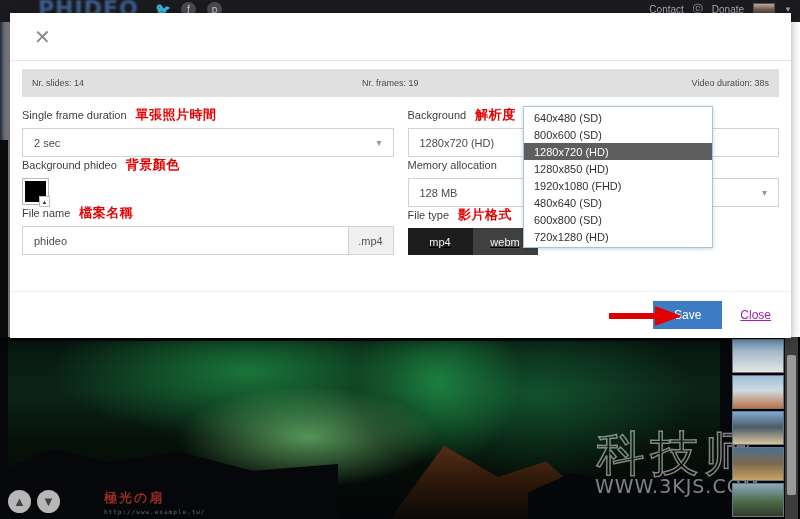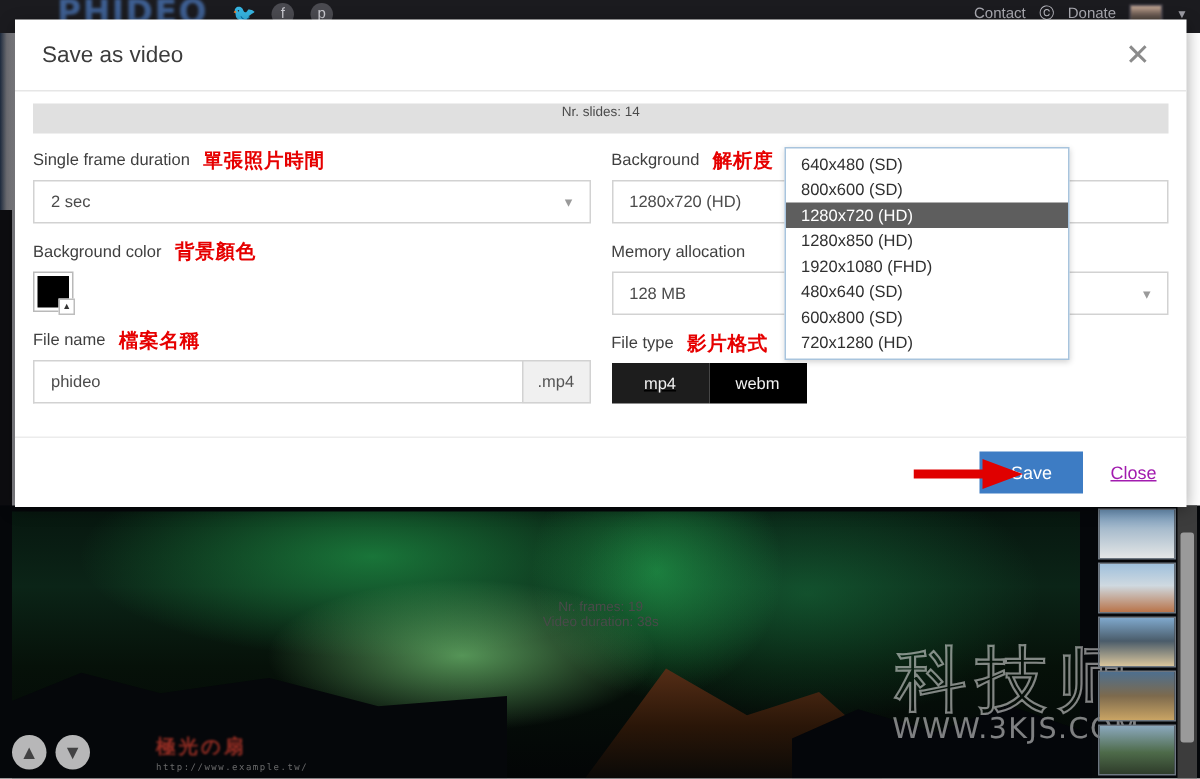--- a/index.html
+++ b/index.html
@@ -145,33 +145,32 @@
     display: flex; align-items: center; padding: 0 18px;
   }
   .modal-title { font-size: 15px; color: #3c3c3c; flex: 1; }
   .modal-close {
     font-size: 20px; color: #8b8b8b; line-height: 1; padding: 2px 6px; cursor: pointer;
   }
 
   .stats-bar {
     margin: 8px 12px 0 12px; height: 20px; background: #e0e0e0;
     display: flex; align-items: center; font-size: 9px; color: #4a4a4a;
-    padding: 0 10px;
-    flex-direction: column;
+    padding: 14px 10px;
   }
   .stats-bar .s1 { flex: 0 0 330px; }
   .stats-bar .s2 { flex: 1; }
   .stats-bar .s3 { text-align: right; }
 
   .form-grid {
     display: flex; padding: 10px 12px 0 12px; gap: 14px; position: relative;
   }
   .col { width: 375px; }
 
-  .field { margin-bottom: 11px; }
+  .field { }
   .field-label {
     display: flex; align-items: center; gap: 9px;
     font-size: 11px; color: #3f3f3f; margin-bottom: 5px; height: 16px;
   }
   .cn-note {
     color: #e60000; font-size: 13px; font-weight: bold;
     font-family: "DejaVu Sans", sans-serif; letter-spacing: .5px;
   }
 
   .select-box, .text-box {
@@ -198,21 +197,21 @@
   .color-swatch .tri {
     position: absolute; right: -2px; bottom: -3px; width: 11px; height: 11px;
     background: #fff; border: 1px solid #bdbdbd;
     display: flex; align-items: center; justify-content: center;
     font-size: 6px; color: #333;
   }
 
   .filetype-toggle { display: flex; width: 130px; height: 27px; text-decoration: underline; }
   .ft-btn {
     flex: 1; display: flex; align-items: center; justify-content: center;
-    font-size: 11px; color: #f2f2f2; background: #000000; cursor: pointer;
+    font-size: 11px; color: #f2f2f2; background: #404040; cursor: pointer;
   }
   .ft-btn.active { background: #1d1d1d; }
 
   
   .dropdown {
     position: absolute; left: 513px; top: 9px; width: 190px;
     background: #fff; border: 1px solid #a8c4dd; box-shadow: 0 1px 4px rgba(0,0,0,.18);
     z-index: 30; padding: 2px 0;
   }
   .dd-item {
@@ -293,21 +292,20 @@
     <div class="thumb t4"></div>
     <div class="thumb t5"></div>
   </div>
   <div class="thumb-scroll">
     <div class="bar"></div>
   </div>
 
   <div class="modal">
 
     <div class="modal-head">
-      <div class="modal-title">Save as video</div>
       <div class="modal-close">✕</div>
     </div>
 
     <div class="stats-bar">
       <div class="s1">Nr. slides: 14</div>
       <div class="s2">Nr. frames: 19</div>
       <div class="s3">Video duration: 38s</div>
     </div>
 
     <div class="form-grid">
@@ -320,21 +318,21 @@
             <span class="cn-note">單張照片時間</span>
           </div>
           <div class="select-box">
             <span>2 sec</span>
             <span class="chev">▾</span>
           </div>
         </div>
 
         <div class="field">
           <div class="field-label">
-            <span>Background color</span>
+            <span>Background phideo</span>
             <span class="cn-note">背景顏色</span>
           </div>
           <div class="color-swatch">
             <div class="inner"></div>
             <div class="tri">▲</div>
           </div>
         </div>
 
         <div class="field">
           <div class="field-label">

